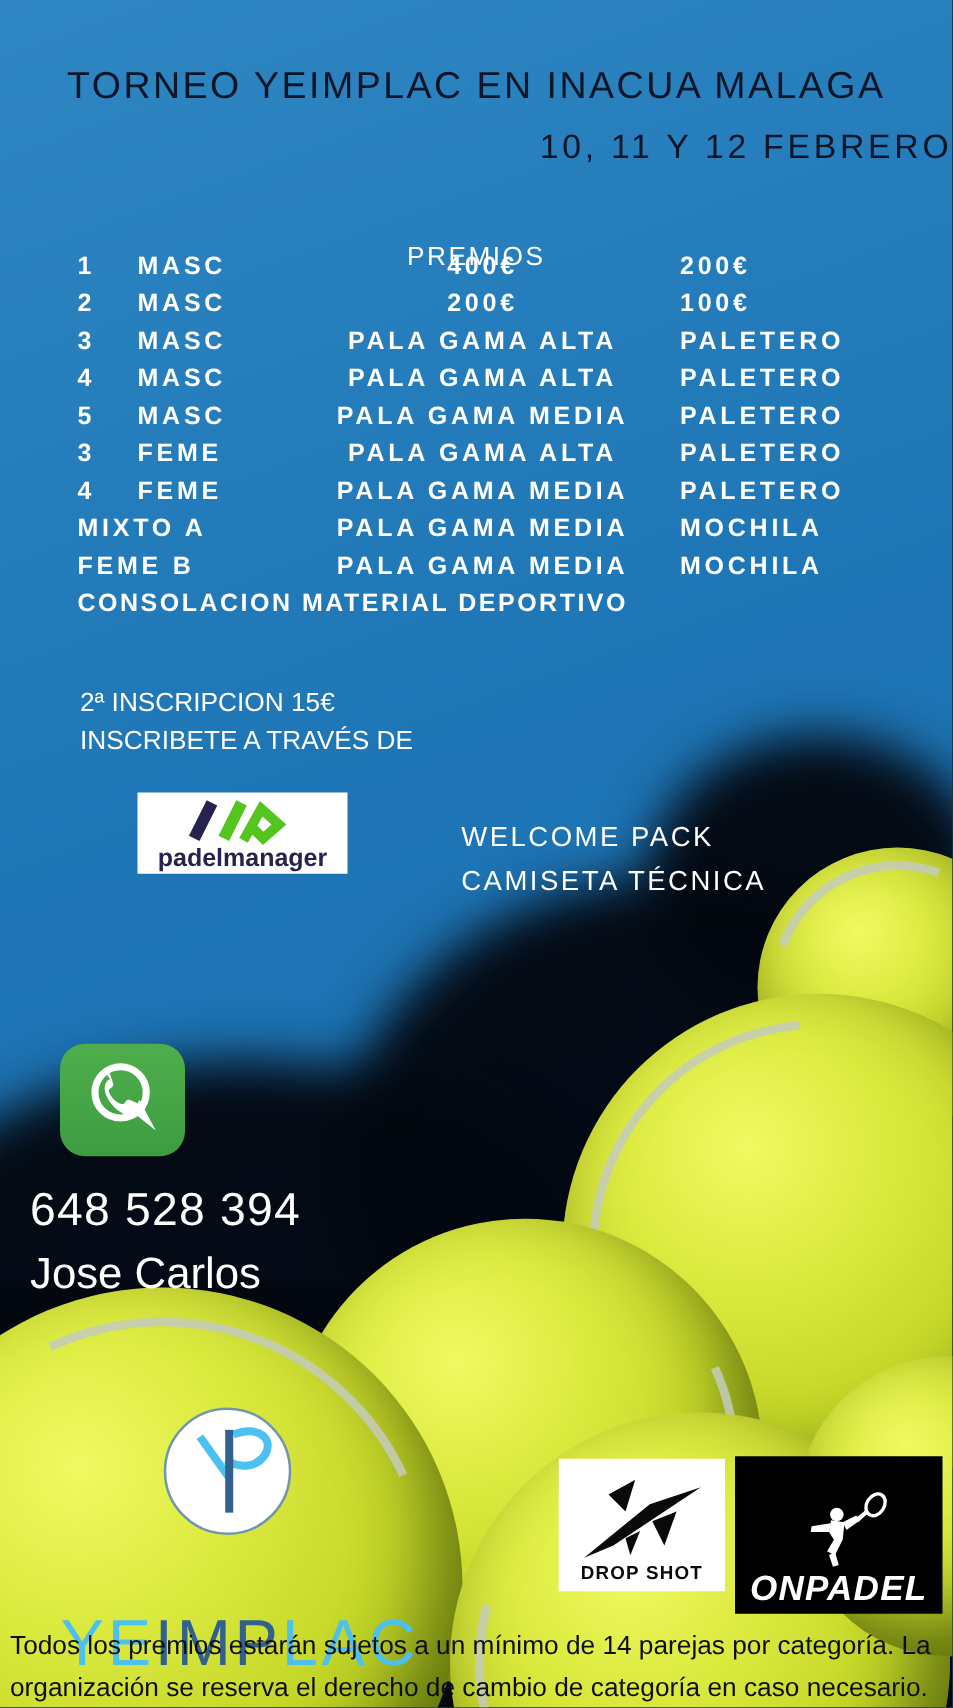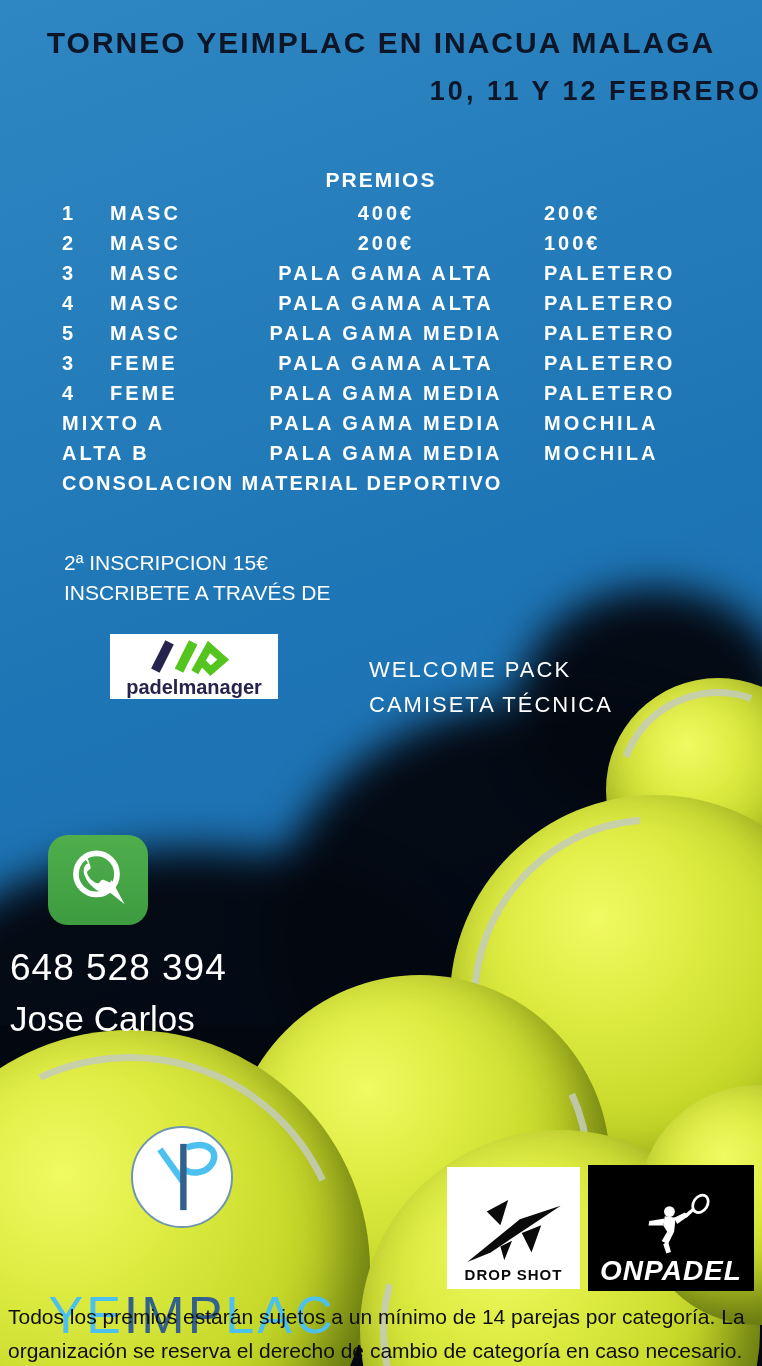--- a/index.html
+++ b/index.html
@@ -25,21 +25,21 @@
     transform:rotate(var(--sr,20deg));
   }
   #ballTR{left:606px;top:678px;width:224px;height:224px;--sr:65deg;}
   #ballR {left:450px;top:795px;width:410px;height:410px;--sr:40deg;}
   #ballC {left:230px;top:975px;width:380px;height:380px;--sr:200deg;}
   #ballL {left:-110px;top:1030px;width:480px;height:480px;--sr:110deg;}
   #ballB {left:360px;top:1130px;width:400px;height:400px;--sr:330deg;}
   #ballRE{left:638px;top:1085px;width:240px;height:240px;--sr:150deg;}
   
   .layer{position:absolute;z-index:5;}
-  .tech{font-weight:bold;letter-spacing:2px;}
+  .tech{font-weight:normal;letter-spacing:2px;margin-top:26px;}
   .title1{left:0;right:0;top:26px;text-align:center;font-size:30px;color:#0d1526;}
   .title2{left:0;right:0;top:76px;text-align:right;font-size:27px;color:#0d1526;letter-spacing:3px;}
   .premios{left:0;right:0;top:168px;text-align:center;font-size:21px;color:#fff;}
   .prizes{left:62px;right:36px;top:198px;color:#fff;}
   .prow{display:grid;grid-template-columns:48px 118px 316px 1fr;height:30px;align-items:center;
         font-weight:bold;font-size:20px;letter-spacing:3px;}
   .prow .c1{grid-column:1;}
   .prow .c2{grid-column:2;}
   .prow .c3{grid-column:3;text-align:center;}
   .prow .c4{grid-column:4;}
@@ -47,31 +47,31 @@
   .prow.full .c1{grid-column:1/5;letter-spacing:2px;}
   .inscription{left:64px;top:548px;color:#fff;font-size:21px;line-height:30px;}
   .welcome{left:345px;top:652px;color:#fff;font-size:22px;line-height:35px;letter-spacing:2px;font-weight:normal;margin-left:24px;}
   .pm-card{left:110px;top:634px;width:168px;height:65px;background:#fff;
            display:flex;flex-direction:column;align-items:center;justify-content:center;padding:2px 4px;box-sizing:border-box;}
   .pm-card svg{width:120px;height:48px;}
   .pm-label{font-size:20px;font-weight:bold;color:#26244e;line-height:20px;}
   .wa-icon{left:48px;top:835px;width:100px;height:90px;border-radius:20px;
            background:linear-gradient(#4fae4b,#3d9c40);display:flex;align-items:center;justify-content:center;}
   .wa-icon svg{width:78px;height:76px;}
-  .contact{left:10px;top:942px;color:#fff;}
+  .contact{left:24px;top:942px;color:#fff;}
   .contact .phone{font-size:37px;line-height:52px;letter-spacing:1px;}
   .contact .name{font-size:35px;line-height:50px;}
   .ye-circle{left:131px;top:1126px;width:102px;height:102px;border-radius:50%;
              background:#fff;border:2px solid #7096ad;box-sizing:border-box;
              display:flex;align-items:center;justify-content:center;}
   .ye-circle svg{width:92px;height:92px;}
   .ye-word{left:36px;top:1285px;width:312px;text-align:center;font-size:52px;letter-spacing:3px;font-weight:400;}
   .ye-word .lt{color:#4cc0ef;}
   .ye-word .dk{color:#33618e;}
-  .ds-card{left:447px;top:1167px;width:133px;height:122px;background:#fff;box-sizing:border-box;
+  .ds-card{left:447px;top:1167px;width:133px;height:106px;background:#fff;box-sizing:border-box;
            display:flex;flex-direction:column;align-items:center;justify-content:flex-end;padding:5px 4px;}
   .ds-card svg{width:110px;height:70px;}
   .ds-label{font-size:15px;font-weight:900;color:#0a0a0a;letter-spacing:1px;line-height:18px;}
   .op-card{left:588px;top:1165px;width:166px;height:126px;background:#000;box-sizing:border-box;
            display:flex;flex-direction:column;align-items:center;justify-content:flex-end;padding:4px 2px;}
   .op-card svg{width:120px;height:62px;}
   .op-label{font-size:28px;font-weight:900;font-style:italic;color:#fff;letter-spacing:1px;line-height:32px;}
   .footer{left:8px;top:1300px;width:752px;color:#0e0e0e;font-size:21px;line-height:34px;}
 </style>
 </head>
@@ -136,21 +136,21 @@
       <span class="c2">FEME</span>
       <span class="c3">PALA GAMA MEDIA</span>
       <span class="c4">PALETERO</span>
     </div>
     <div class="prow mix">
       <span class="c1">MIXTO A</span>
       <span class="c3">PALA GAMA MEDIA</span>
       <span class="c4">MOCHILA</span>
     </div>
     <div class="prow mix">
-      <span class="c1">ALTA B</span>
+      <span class="c1">FEME B</span>
       <span class="c3">PALA GAMA MEDIA</span>
       <span class="c4">MOCHILA</span>
     </div>
     <div class="prow full">
       <span class="c1">CONSOLACION MATERIAL DEPORTIVO</span>
     </div>
   </div>
 
   <div class="layer inscription">
     <div>2ª INSCRIPCION 15€</div>

